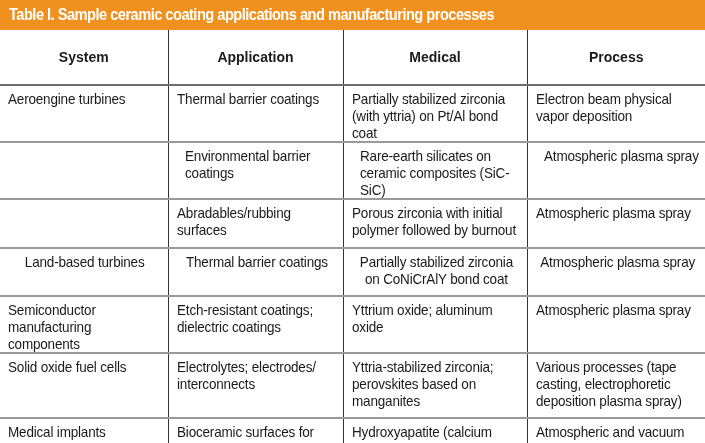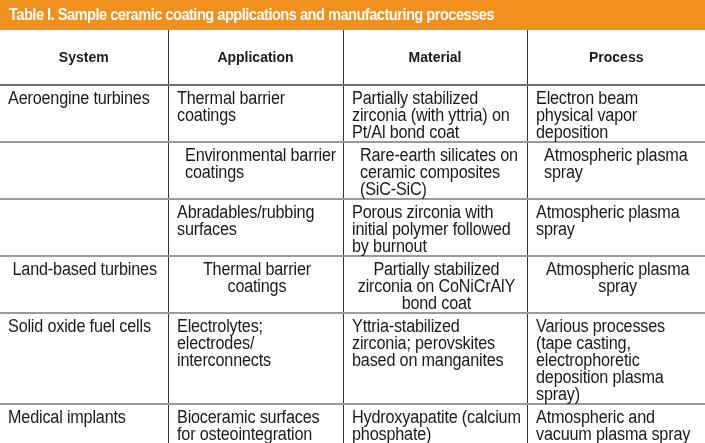--- a/index.html
+++ b/index.html
@@ -8,21 +8,21 @@
   .title-bar { position: absolute; left: 0; top: 0; width: 705px; height: 30px;
                background: #f0901e; color: #ffffff; padding-left: 12px; }
   .title-text { position: absolute; left: 9px; top: 5px; font-size: 17px; font-weight: bold;
                 letter-spacing: -0.6px; transform: scaleX(0.86); transform-origin: left center;
                 white-space: nowrap; }
   table { position: absolute; left: 0; top: 30px; width: 705px; border-collapse: collapse;
           table-layout: fixed; }
   col.c1 { width: 168px; } col.c2 { width: 175px; } col.c3 { width: 184px; } col.c4 { width: 178px; }
   th { font-size: 14px; font-weight: bold; text-align: center; height: 26px; padding: 14px;
        border-bottom: 2px solid #6e6e6e; }
-  td { font-size: 18px; vertical-align: top; padding: 4px 6px 0 8px; line-height: 17px;
+  td { font-size: 15px; vertical-align: top; padding: 4px 6px 0 8px; line-height: 17px;
        border-top: 2px solid #9a9a9a; letter-spacing: -0.2px; }
   th + th, td + td { border-left: 1.5px solid #333333; }
   .cell-inner { transform: scaleX(0.9); transform-origin: left top; width: 111%; }
   tr.r0 td { height: 42px; } tr.r1 td { height: 42px; padding-left: 16px; } tr.r2 td { height: 43px; }
   tr.r3 td { height: 42px; text-align: center; } tr.r4 td { height: 39px; } tr.r5 td { height: 21px; }
   tr.r6 td { height: 59px; } tr.r7 td { height: 39px; border-bottom: 2px solid #9a9a9a; }
 </style>
 </head>
 <body>
 
@@ -34,21 +34,21 @@
   <colgroup>
       <col class="c1">
       <col class="c2">
       <col class="c3">
       <col class="c4">
     </colgroup>
   <thead>
     <tr>
       <th>System</th>
       <th>Application</th>
-      <th>Material</th>
+      <th>Medical</th>
       <th>Process</th>
     </tr>
   </thead>
   <tbody>
     <tr class="r0">
       <td>
           <div class="cell-inner">Aeroengine turbines</div>
         </td>
       <td>
           <div class="cell-inner">Thermal barrier coatings</div>
@@ -95,20 +95,34 @@
       <td>
           <div class="cell-inner">Thermal barrier coatings</div>
         </td>
       <td>
           <div class="cell-inner">Partially stabilized zirconia on CoNiCrAlY bond coat</div>
         </td>
       <td>
           <div class="cell-inner">Atmospheric plasma spray</div>
         </td>
     </tr>
+    <tr class="r4">
+      <td>
+          <div class="cell-inner">Semiconductor manufacturing components</div>
+        </td>
+      <td>
+          <div class="cell-inner">Etch-resistant coatings; dielectric coatings</div>
+        </td>
+      <td>
+          <div class="cell-inner">Yttrium oxide; aluminum oxide</div>
+        </td>
+      <td>
+          <div class="cell-inner">Atmospheric plasma spray</div>
+        </td>
+    </tr>
     <tr class="r6">
       <td>
           <div class="cell-inner">Solid oxide fuel cells</div>
         </td>
       <td>
           <div class="cell-inner">Electrolytes; electrodes/ interconnects</div>
         </td>
       <td>
           <div class="cell-inner">Yttria-stabilized zirconia; perovskites based on manganites</div>
         </td>

